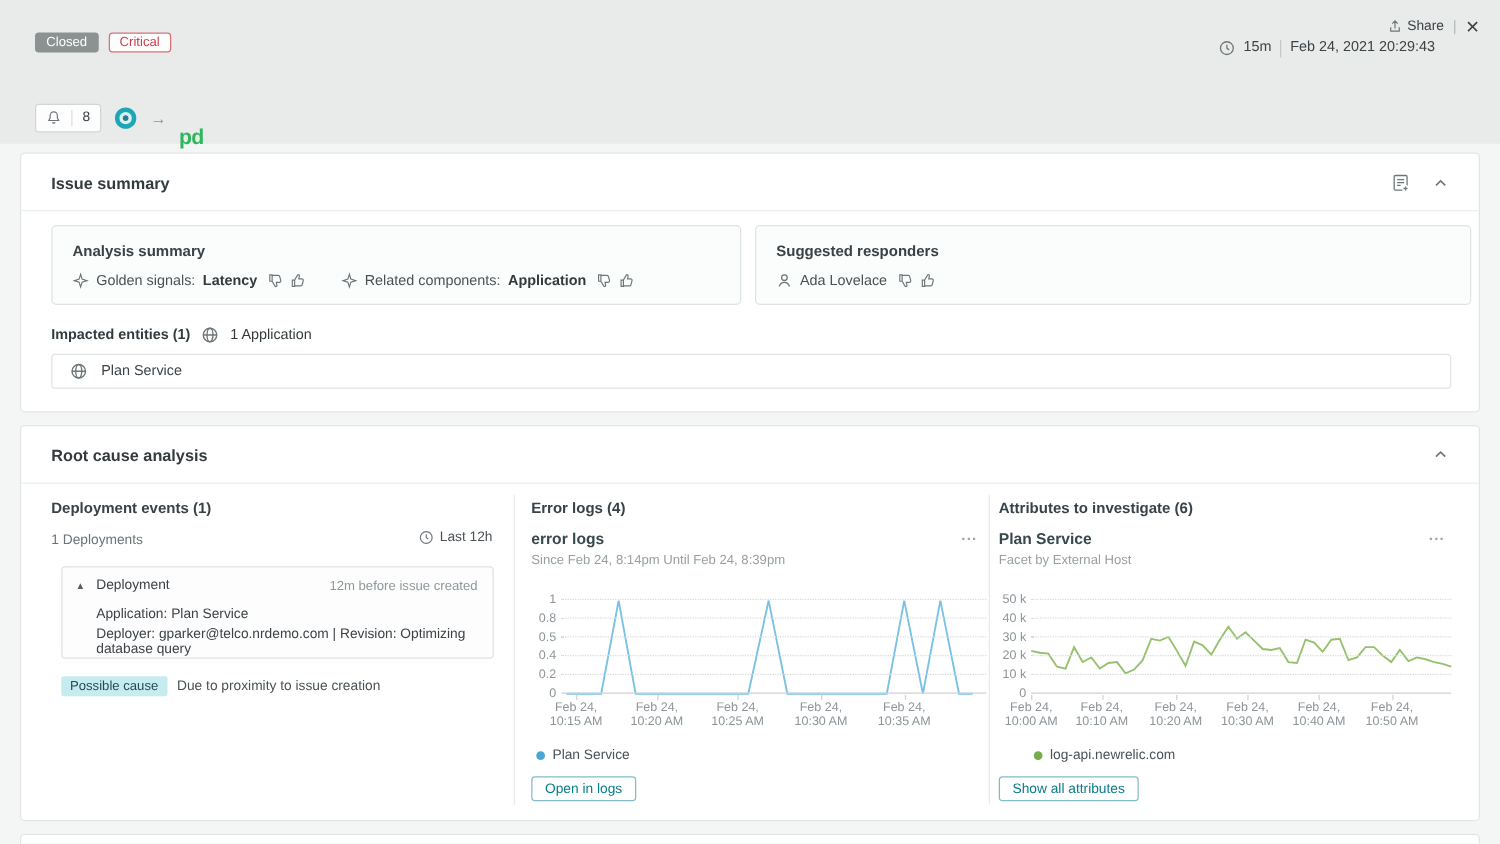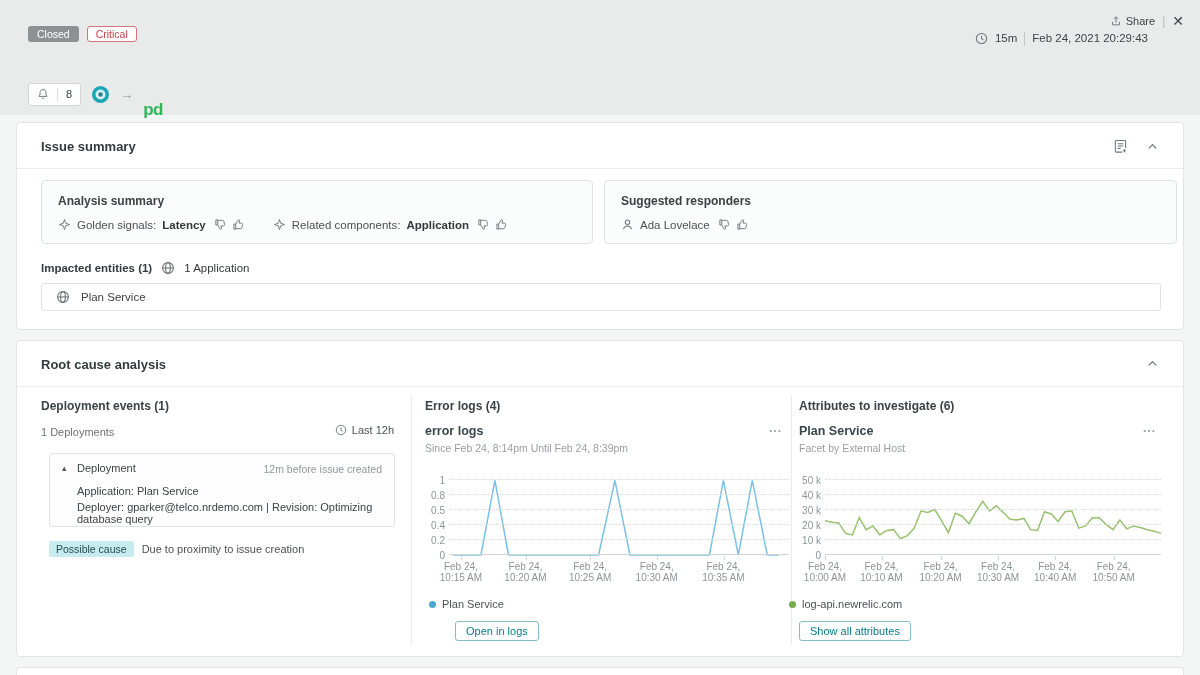--- a/index.html
+++ b/index.html
@@ -340,21 +340,21 @@
           <div class="xtick" style="left: 80.7%;">
             <div>Feb 24,</div>
             <div>10:35 AM</div>
           </div>
         </div>
     </div>
     <div class="legend" style="left:412px;">
       <span class="dot" style="background: rgb(73, 165, 209);"></span>
       <span>Plan Service</span>
     </div>
-    <button class="chart-btn" style="left:408px;margin-left:30px;">Open in logs</button>
+    <button class="chart-btn" style="left:408px;">Open in logs</button>
 
     <div class="col-h" style="left:782px;">Attributes to investigate (6)</div>
     <div class="chart-title" style="left:782px;top:83px;">Plan Service</div>
     <div class="menu-dots" style="left:1126px;">...</div>
     <div class="chart-sub" style="left:782px;top:101px;">Facet by External Host</div>
 
     <div class="chart c2">
       <div class="ylabels">
           <div class="ytick" style="bottom: 0%;">0</div>
           <div class="ytick" style="bottom: 18.1818%;">10 k</div>
@@ -394,21 +394,21 @@
           <div class="xtick" style="left: 68.5%;">
             <div>Feb 24,</div>
             <div>10:40 AM</div>
           </div>
           <div class="xtick" style="left: 85.9%;">
             <div>Feb 24,</div>
             <div>10:50 AM</div>
           </div>
         </div>
     </div>
-    <div class="legend" style="left:772px;">
+    <div class="legend" style="left:810px;">
       <span class="dot" style="background: rgb(119, 173, 75);"></span>
       <span>log-api.newrelic.com</span>
     </div>
     <button class="chart-btn" style="left:782px;">Show all attributes</button>
   </div>
 
   <div class="panel" id="panel-next"></div>
 </div>
 
 </body></html>

